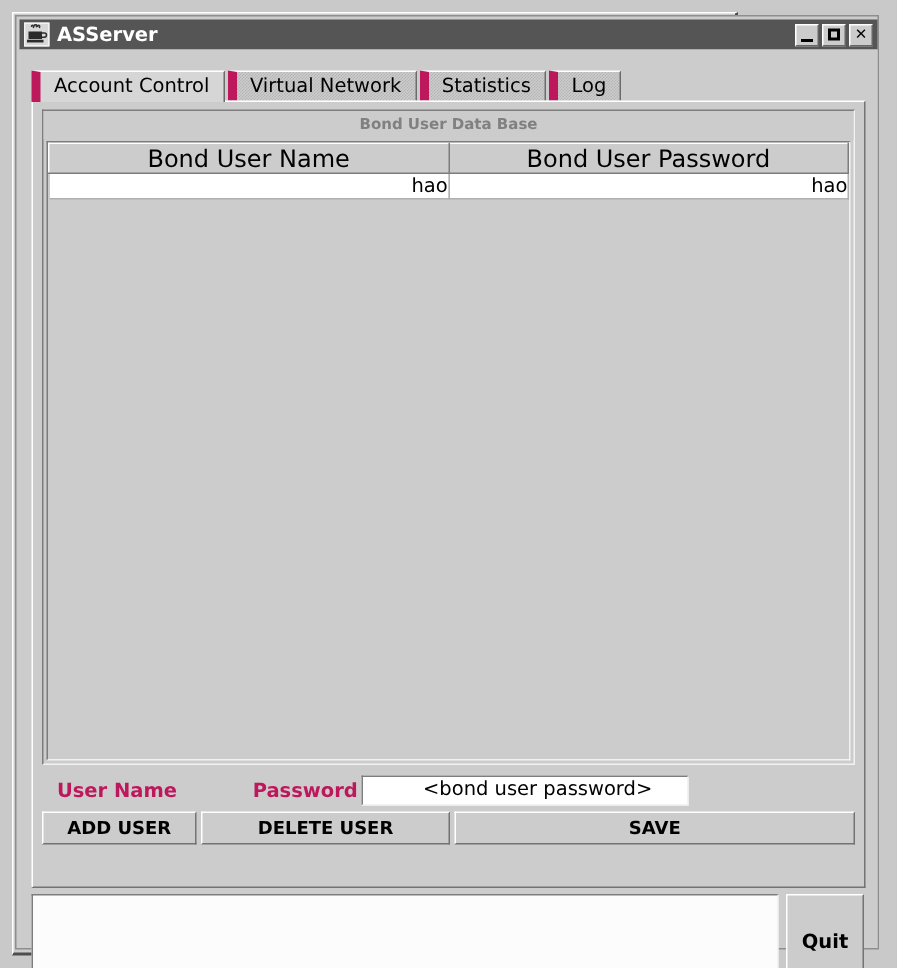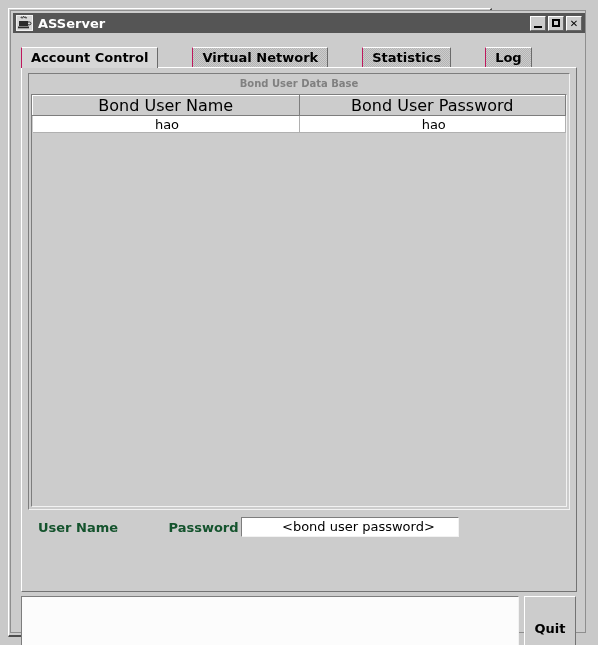--- a/index.html
+++ b/index.html
@@ -122,39 +122,38 @@
     left: 8px; top: 14px;
     height: 21px;
     display: flex;
     align-items: flex-end;
   }
   .tab {
     height: 21px;
     box-sizing: border-box;
     padding: 0 9px;
     font-size: 13px;
-    font-weight: bold;
+    font-weight: normal;
     color: #000000;
     line-height: 20px;
     margin-right: 2px;
     border-top: 1px solid #ffffff;
-    border-left: 1px solid #be185d;
+    border-left: 6px solid #be185d;
     border-right: 1px solid #6b6b6b;
     position: relative;
     cursor: default;
     white-space: nowrap;
   }
   .tab.inactive {
     background-color: #cccccc;
     background-image:
       linear-gradient(45deg, #b4b4b4 25%, transparent 25%, transparent 75%, #b4b4b4 75%),
       linear-gradient(45deg, #b4b4b4 25%, transparent 25%, transparent 75%, #b4b4b4 75%);
     background-size: 2px 2px;
     background-position: 0 0, 1px 1px;
-    margin-left: 32px;
   }
   .tab.active {
     background: #d6d6d6;
     z-index: 3;
   }
 
   
   #tabpanel {
     position: absolute;
     left: 8px; top: 34px;
@@ -220,42 +219,42 @@
     border-right: 1px solid #7d7d7d;
     border-bottom: 1px solid #7d7d7d;
     box-sizing: border-box;
     padding: 0;
   }
   table.grid td {
     height: 17px;
     background: #ffffff;
     font-size: 13px;
     color: #000000;
-    text-align: center;
+    text-align: right;
     padding: 0 0 0 3px;
     border-right: 1px solid #b0b0b0;
     border-bottom: 1px solid #b0b0b0;
     box-sizing: border-box;
     white-space: nowrap;
     overflow: hidden;
   }
 
   
   #form-row {
     position: absolute;
     left: 6px; top: 447px;
     width: 542px;
     height: 24px;
     display: flex;
     align-items: center;
   }
   .form-label {
     font-size: 13px;
     font-weight: bold;
-    color: #14532d;
+    color: #be185d;
     text-align: center;
     white-space: nowrap;
   }
   .textfield {
     height: 20px;
     box-sizing: border-box;
     background: #ffffff;
     border-top: 1px solid #7d7d7d;
     border-left: 1px solid #7d7d7d;
     border-right: 1px solid #f2f2f2;
@@ -391,20 +390,25 @@
             </table>
           </div>
         </div>
 
         <div id="form-row">
           <div class="form-label" style="width:100px;">User Name</div>
           <div class="form-label" style="width:75px;padding-left:38px;">Password</div>
           <div class="textfield" style="width:218px;padding-left:40px;">&lt;bond user password&gt;</div>
         </div>
 
+        <div id="button-row">
+          <div class="btn" style="width:103px;">ADD USER</div>
+          <div class="btn" style="width:166px;">DELETE USER</div>
+          <div class="btn" style="width:267px;">SAVE</div>
+        </div>
 
       </div>
 
       <div id="bottom-area">
         <div id="log-box"></div>
         <div class="btn" id="quit-button">Quit</div>
       </div>
 
     </div>
   </div>

